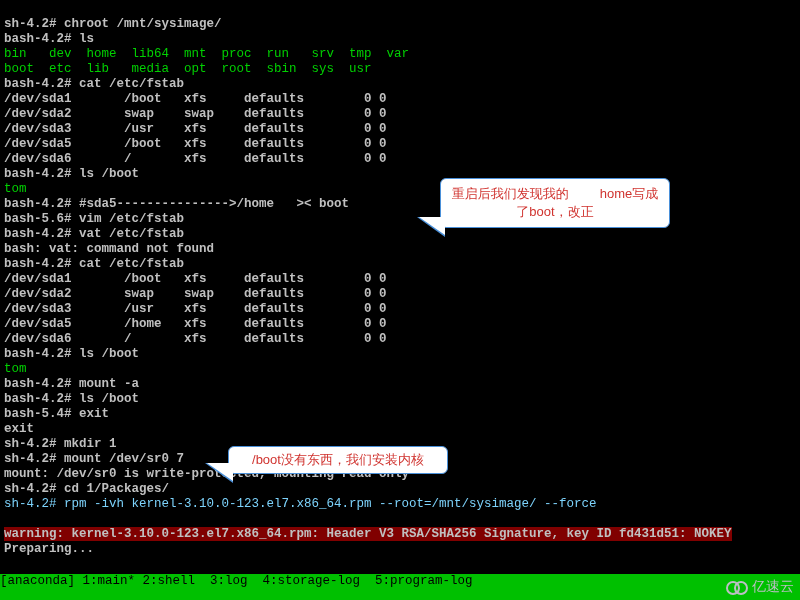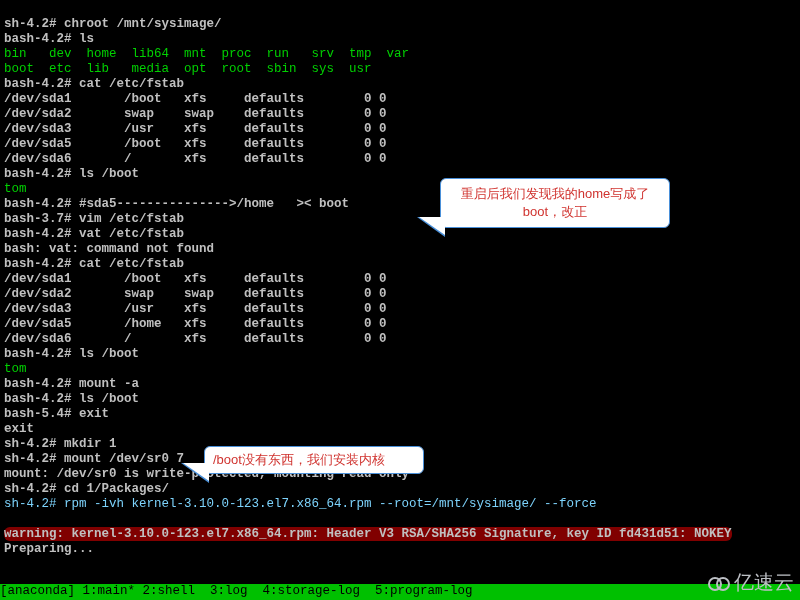--- a/index.html
+++ b/index.html
@@ -1,87 +1,87 @@
 <!DOCTYPE html>
 <html><head>
 <meta charset="utf-8">
 <style>
   * { margin: 0; padding: 0; box-sizing: border-box; }
   body { background: #fff; width: 800px; height: 600px; overflow: hidden; font-family: "Courier New", monospace; position: relative; }
   .terminal { width: 800px; height: 600px; background: #000; color: #c0c0c0; font-size: 12.5px; line-height: 15px; white-space: pre; position: relative; padding: 2px 4px; }
   .gray { color: #c0c0c0; font-weight: bold; }
   .green { color: #00d000; font-family: Liberation Mono, monospace; }
   .white { color: #7dd3fc; }
-  .redbg { background: #800000; color: #c0c0c0; border-radius: 6px; }
+  .redbg { background: #800000; color: #c0c0c0; }
   .greenbg { background: #00c000; color: #000000; }
   .callout1 {
     position: absolute; top: 178px; left: 440px; width: 230px;
     background: #fff; border: 1.5px solid #4a90d9; border-radius: 6px;
     padding: 6px 10px; color: #d0332f; font-family: "SimSun","Microsoft YaHei",sans-serif;
     font-size: 13px; line-height: 18px; text-align: center; white-space: normal;
   }
   .callout1::after {
     content:""; position:absolute; left:-22px; bottom:-8px; width:0; height:0;
     border-left: 26px solid transparent; border-top: 18px solid #fff;
   }
   .callout1::before {
     content:""; position:absolute; left:-24px; bottom:-10px; width:0; height:0;
     border-left: 28px solid transparent; border-top: 20px solid #4a90d9;
   }
-  .home-red { color: #d0332f; font-family: "SimSun","Microsoft YaHei",sans-serif; white-space: normal; }
+  .home-red { color: #d0332f; font-family: "SimSun","Microsoft YaHei",sans-serif; white-space: normal; padding-left: 31px; }
   .callout2 {
-    position: absolute; top: 446px; left: 204px; width: 220px;
+    position: absolute; top: 446px; left: 228px; width: 220px;
     background: #fff; border: 1.5px solid #4a90d9; border-radius: 6px;
     padding: 4px 8px; color: #d0332f; font-family: "SimSun","Microsoft YaHei",sans-serif;
-    font-size: 13px; line-height: 18px; white-space: normal;
+    font-size: 13px; line-height: 18px; text-align: center; white-space: normal;
   }
   .callout2::after {
     content:""; position:absolute; left:-22px; bottom:-8px; width:0; height:0;
     border-left: 26px solid transparent; border-top: 18px solid #fff;
   }
   .callout2::before {
     content:""; position:absolute; left:-24px; bottom:-10px; width:0; height:0;
     border-left: 28px solid transparent; border-top: 20px solid #4a90d9;
   }
   .bootred { color: #d0332f; }
   .note3 {
     position: absolute; top: 495px; left: 460px; color: #fff;
     font-family: "SimSun","Microsoft YaHei",sans-serif; font-size: 13px; font-weight: bold; white-space: normal;
   }
   .watermark {
     position: absolute; bottom: 4px; right: 6px; display: flex; align-items: center;
-    font-family: "Microsoft YaHei", sans-serif; color: #bcbfc4; font-size: 20px;
+    font-family: "Microsoft YaHei", sans-serif; color: #bcbfc4; font-size: 14px;
     z-index: 20;
   }
   .wm-icon { width: 22px; height: 14px; margin-right: 4px; position: relative; }
   .wm-icon::before, .wm-icon::after {
     content:""; position:absolute; border-radius: 50%; border: 2px solid #bcbfc4;
   }
   .wm-icon::before { width: 10px; height: 10px; left: 0; top: 1px; }
   .wm-icon::after { width: 10px; height: 10px; left: 8px; top: 1px; }
-  .status { position: absolute; bottom: 0; left: 0; width: 800px; height: 16px; }
+  .status { position: absolute; bottom: 0; left: 0; width: 800px; height: 26px; }
 </style>
 </head>
 <body>
 
 <div class="terminal">
 <div id="lines"><span class="gray">sh-4.2# chroot /mnt/sysimage/</span>
 <span class="gray">bash-4.2# ls</span>
 <span class="green">bin   dev  home  lib64  mnt  proc  run   srv  tmp  var</span>
 <span class="green">boot  etc  lib   media  opt  root  sbin  sys  usr</span>
 <span class="gray">bash-4.2# cat /etc/fstab</span>
 <span class="gray">/dev/sda1       /boot   xfs     defaults        0 0</span>
 <span class="gray">/dev/sda2       swap    swap    defaults        0 0</span>
 <span class="gray">/dev/sda3       /usr    xfs     defaults        0 0</span>
 <span class="gray">/dev/sda5       /boot   xfs     defaults        0 0</span>
 <span class="gray">/dev/sda6       /       xfs     defaults        0 0</span>
 <span class="gray">bash-4.2# ls /boot</span>
 <span class="green">tom</span>
 <span class="gray">bash-4.2# #sda5---------------&gt;/home   &gt;&lt; boot</span>
-<span class="gray">bash-3.7# vim /etc/fstab</span>
+<span class="gray">bash-5.6# vim /etc/fstab</span>
 <span class="gray">bash-4.2# vat /etc/fstab</span>
 <span class="gray">bash: vat: command not found</span>
 <span class="gray">bash-4.2# cat /etc/fstab</span>
 <span class="gray">/dev/sda1       /boot   xfs     defaults        0 0</span>
 <span class="gray">/dev/sda2       swap    swap    defaults        0 0</span>
 <span class="gray">/dev/sda3       /usr    xfs     defaults        0 0</span>
 <span class="gray">/dev/sda5       /home   xfs     defaults        0 0</span>
 <span class="gray">/dev/sda6       /       xfs     defaults        0 0</span>
 <span class="gray">bash-4.2# ls /boot</span>
 <span class="green">tom</span>

